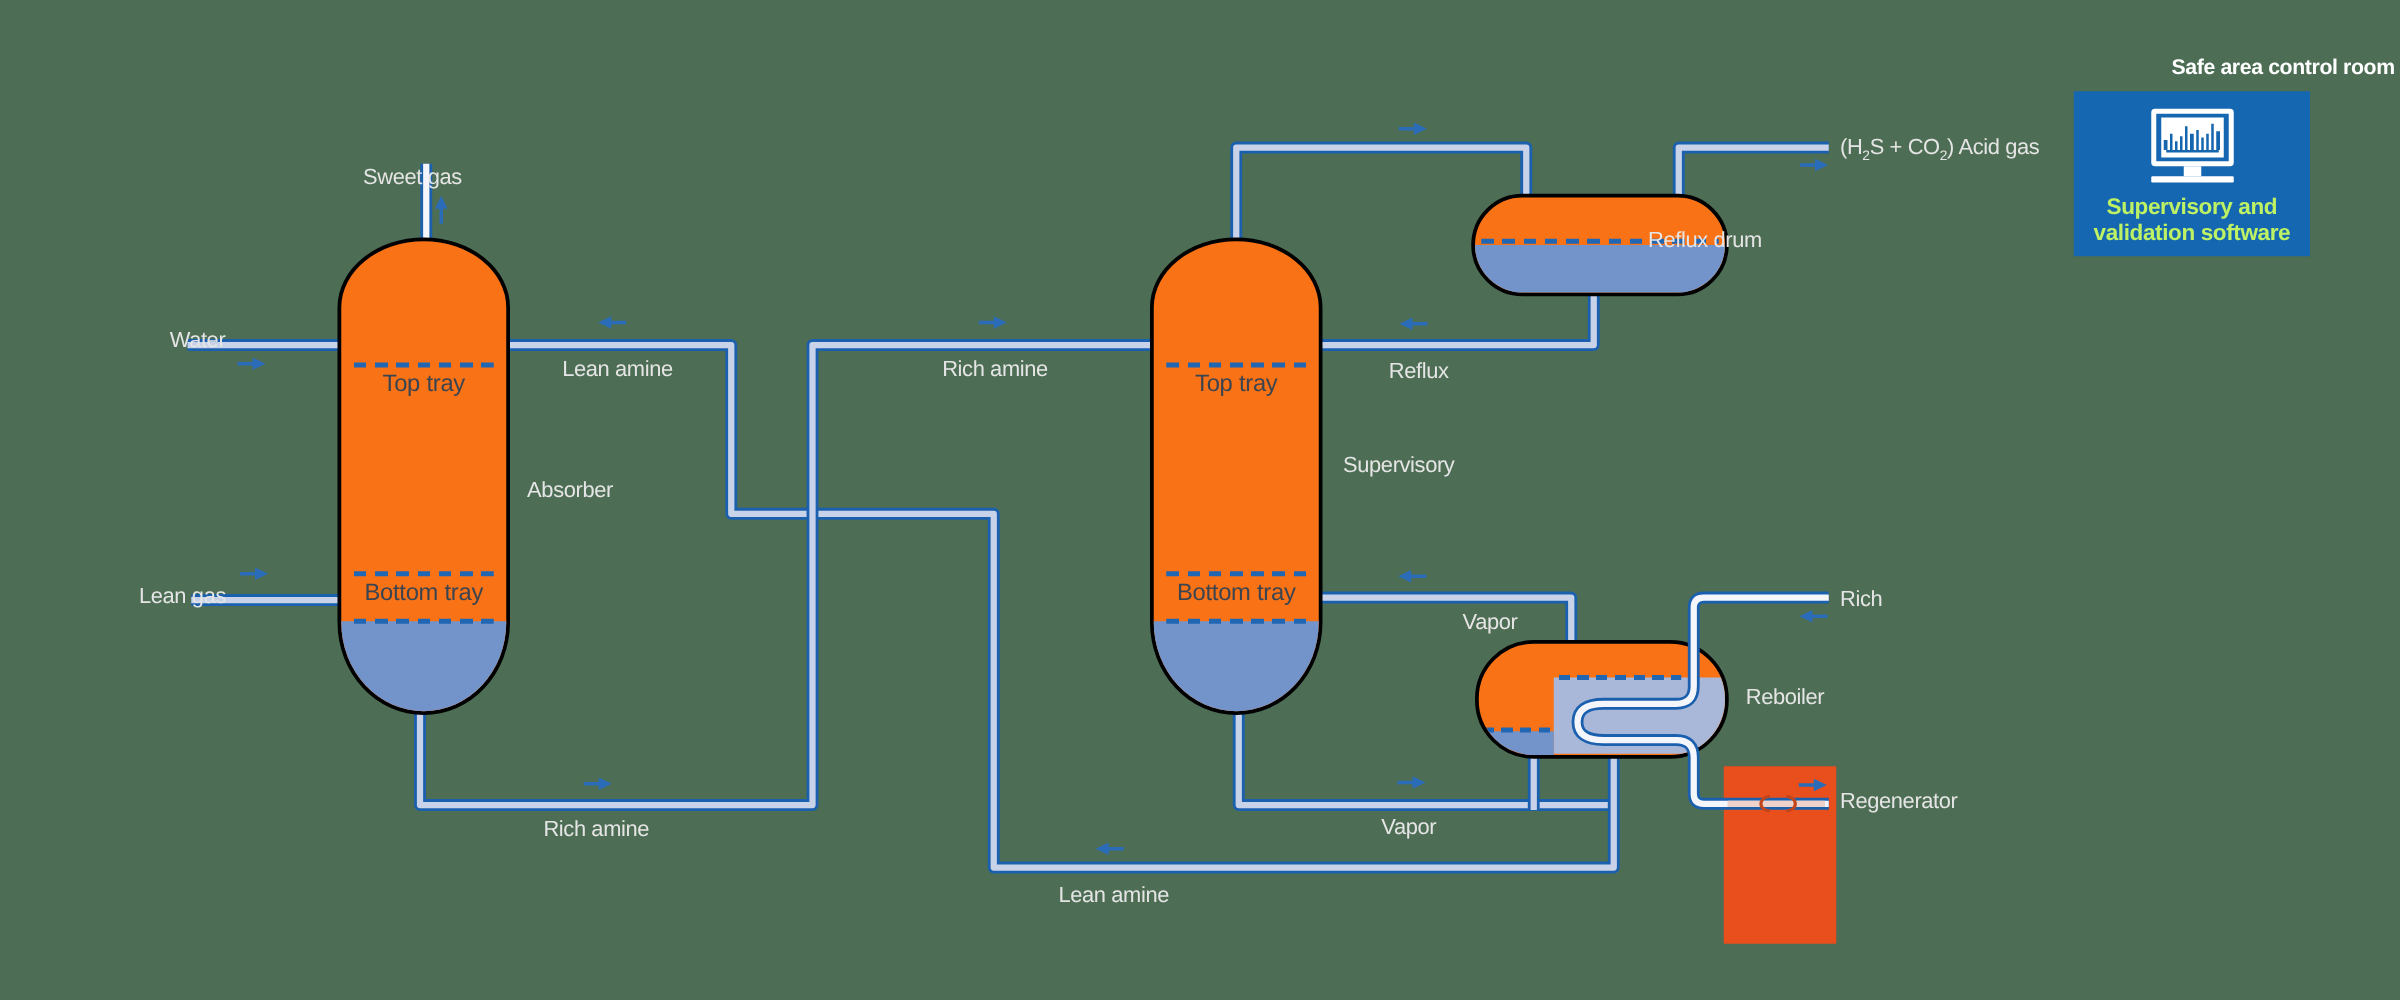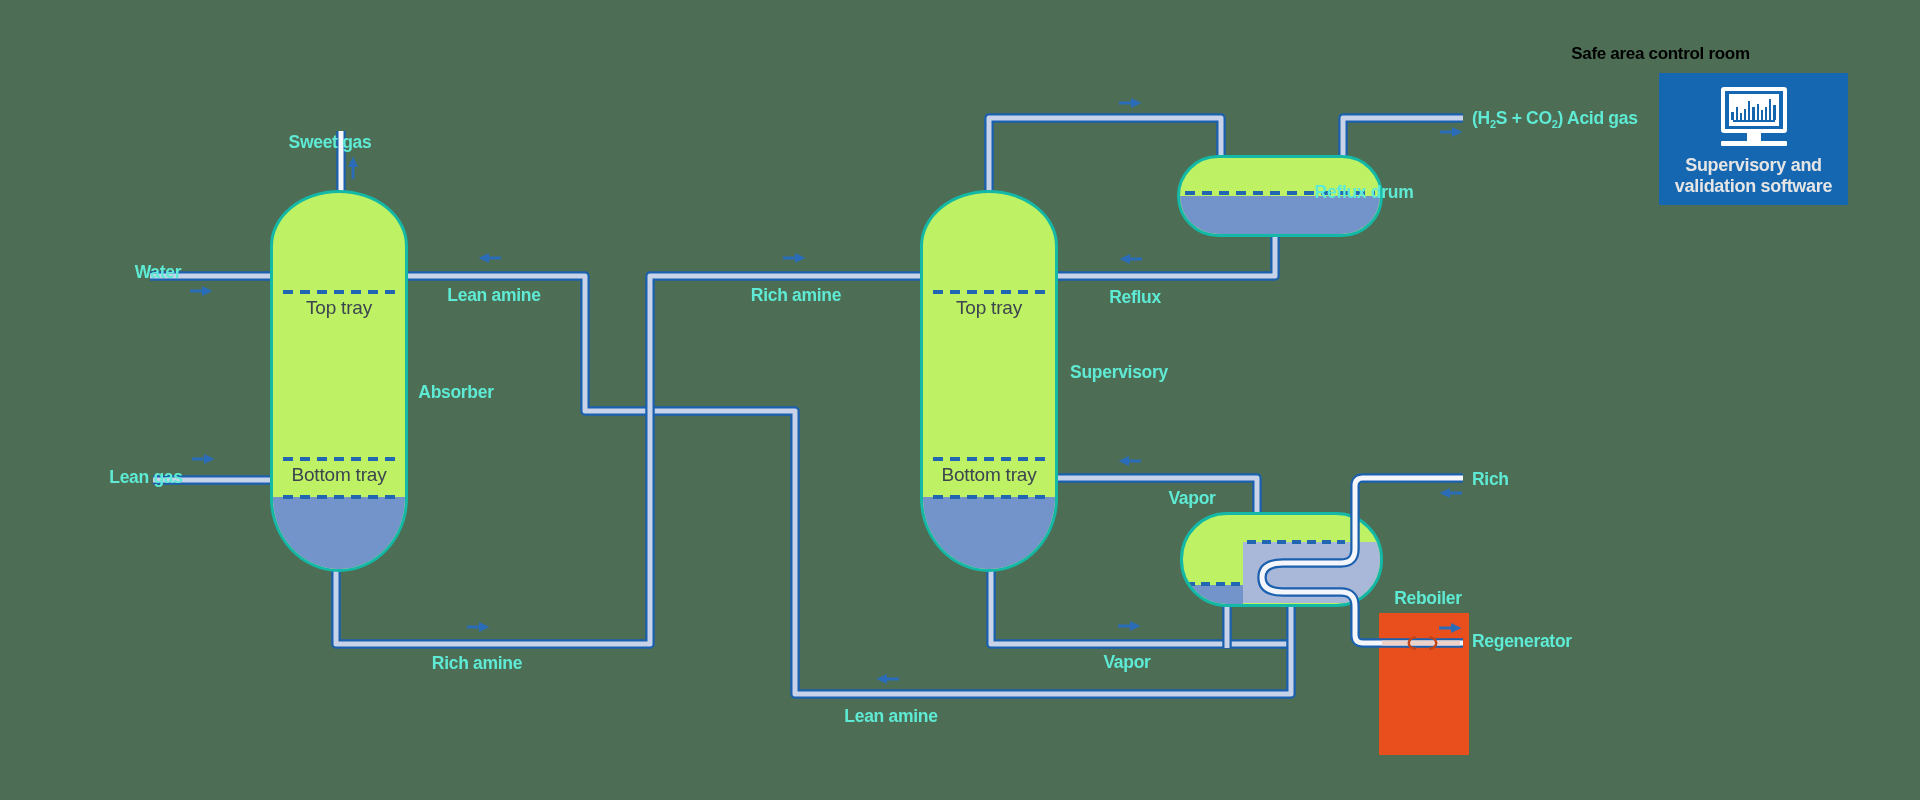--- a/index.html
+++ b/index.html
@@ -14,21 +14,21 @@
   svg.layer{position:absolute;left:0;top:0;width:1920px;height:800px;pointer-events:none;}
   #pipes{z-index:1;}
   #over{z-index:5;}
   .po{fill:none;stroke:#1b60ae;stroke-width:9.5;stroke-linejoin:round;}
   .pi{fill:none;stroke:#c8d3ea;stroke-width:5;stroke-linejoin:round;}
   .pi.white{stroke:#f4f6fb;}
   .pink{fill:none;stroke:#eed2c9;stroke-width:5;}
   .breakmark{fill:none;stroke:#c2451a;stroke-width:2.5;}
 
   
-  .vessel{position:absolute;background:#bef264;border:3px solid #14b8a6;box-sizing:border-box;overflow:hidden;z-index:2;}
+  .vessel{position:absolute;background:#f97316;border:3px solid #000000;box-sizing:border-box;overflow:hidden;z-index:2;}
   .column{width:138px;height:382px;border-radius:69px 69px 69px 69px / 56px 56px 74px 74px;}
   #absorber{left:270px;top:190px;}
   #regenerator{left:920px;top:190px;}
   .col-liquid{position:absolute;left:-3px;right:-3px;top:304px;bottom:-3px;background:#7394ca;}
   .tray-dash{position:absolute;left:10px;right:10px;height:4px;
     background:repeating-linear-gradient(90deg,#2066b3 0 10px,transparent 10px 17px);}
   .tray-label{position:absolute;left:0;width:100%;text-align:center;color:#3c4450;
     font-size:19px;font-weight:500;letter-spacing:-0.2px;}
 
   #refluxdrum{left:1177px;top:155px;width:206px;height:82px;border-radius:41px;}
@@ -41,39 +41,39 @@
   .reb-liq-dash{position:absolute;left:3px;width:54px;top:67px;height:4px;
     background:repeating-linear-gradient(90deg,#2066b3 0 9px,transparent 9px 15px);}
   .reb-bundle{position:absolute;left:60px;right:-3px;top:27px;height:61px;background:#a9b7d9;}
   .reb-bundle-dash{position:absolute;left:64px;width:98px;top:25px;height:4px;
     background:repeating-linear-gradient(90deg,#2066b3 0 9px,transparent 9px 15px);}
 
   
   #orangebox{position:absolute;left:1379px;top:613px;width:90px;height:142px;background:#e84f1d;z-index:2;}
 
   
-  .lbl{position:absolute;color:#5eead4;font-size:17.5px;font-weight:700;letter-spacing:-0.3px;
+  .lbl{position:absolute;color:#e5e5e5;font-size:17.5px;font-weight:400;letter-spacing:-0.3px;
     white-space:nowrap;z-index:6;transform:translate(-50%,-50%);}
   .lbl.left{transform:translate(0,-50%);}
   sub{font-size:11px;}
 
   
-  #cr-title{position:absolute;left:1566px;top:44px;width:189px;text-align:center;z-index:6;
-    color:#000000;font-size:17px;font-weight:600;letter-spacing:-0.3px;white-space:nowrap;}
+  #cr-title{position:absolute;left:1732px;top:44px;width:189px;text-align:center;z-index:6;
+    color:#ffffff;font-size:17px;font-weight:600;letter-spacing:-0.3px;white-space:nowrap;}
   #controlbox{position:absolute;left:1659px;top:73px;width:189px;height:132px;background:#1467b0;
     z-index:2;display:flex;flex-direction:column;align-items:center;}
   .monitor{margin-top:14px;width:66px;height:46px;border:4px solid #ffffff;border-radius:3px;
     background:#1467b0;box-sizing:border-box;padding:3px 4px;}
   .screen{position:relative;width:100%;height:100%;background:#ffffff;
     display:flex;align-items:flex-end;justify-content:center;gap:2px;padding:2px 3px 6px;box-sizing:border-box;}
   .screen .bar{width:2.5px;background:#1566ae;}
   .baseline{position:absolute;left:4px;right:4px;bottom:4px;height:2px;background:#1566ae;}
   .stand{width:14px;height:8px;background:#ffffff;}
   .mbase{width:66px;height:5px;background:#ffffff;border-radius:1px;}
-  #cr-text{margin-top:9px;width:178px;text-align:center;color:#e5e5e5;
+  #cr-text{margin-top:9px;width:178px;text-align:center;color:#bef264;
     font-size:18px;font-weight:700;line-height:1.18;letter-spacing:-0.3px;}
 </style>
 </head>
 <body>
 
 <div id="stage">
 
   <svg id="pipes" class="layer">
     <path d="M 991,560 L 991,644 L 1291,644" class="po"></path>
       <path d="M 991,560 L 991,644 L 1291,644" class="pi"></path>
@@ -162,21 +162,21 @@
   <div class="lbl" style="left:796px;top:295px">Rich amine</div>
   <div class="lbl" style="left:477px;top:663px">Rich amine</div>
   <div class="lbl" style="left:891px;top:716px">Lean amine</div>
   <div class="lbl" style="left:456px;top:392px">Absorber</div>
   <div class="lbl" style="left:1119px;top:372px">Supervisory</div>
   <div class="lbl" style="left:1135px;top:297px">Reflux</div>
   <div class="lbl" style="left:1364px;top:192px">Reflux drum</div>
   <div class="lbl" style="left:1192px;top:498px">Vapor</div>
   <div class="lbl" style="left:1127px;top:662px">Vapor</div>
   <div class="lbl left" style="left:1472px;top:479px">Rich</div>
-  <div class="lbl" style="left:1428px;top:598px">Reboiler</div>
+  <div class="lbl" style="left:1428px;top:558px">Reboiler</div>
   <div class="lbl left" style="left:1472px;top:641px">Regenerator</div>
   <div class="lbl left" style="left:1472px;top:119px"><span>(H</span><sub>2</sub><span>S + CO</span><sub>2</sub><span>) Acid gas</span></div>
 
   <div id="cr-title">Safe area control room</div>
   <div id="controlbox">
     <div class="monitor">
       <div class="screen">
         <div class="baseline"></div>
       <div class="bar" style="height: 8px;"></div>
           <div class="bar" style="height: 13px;"></div>

